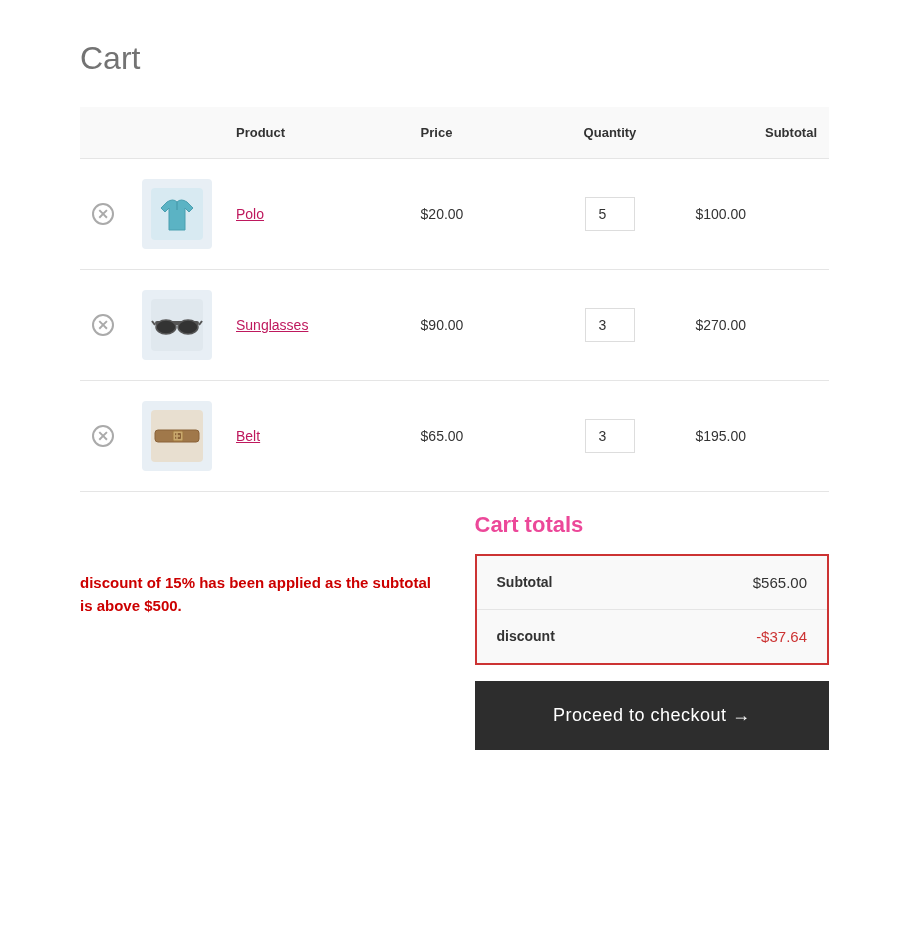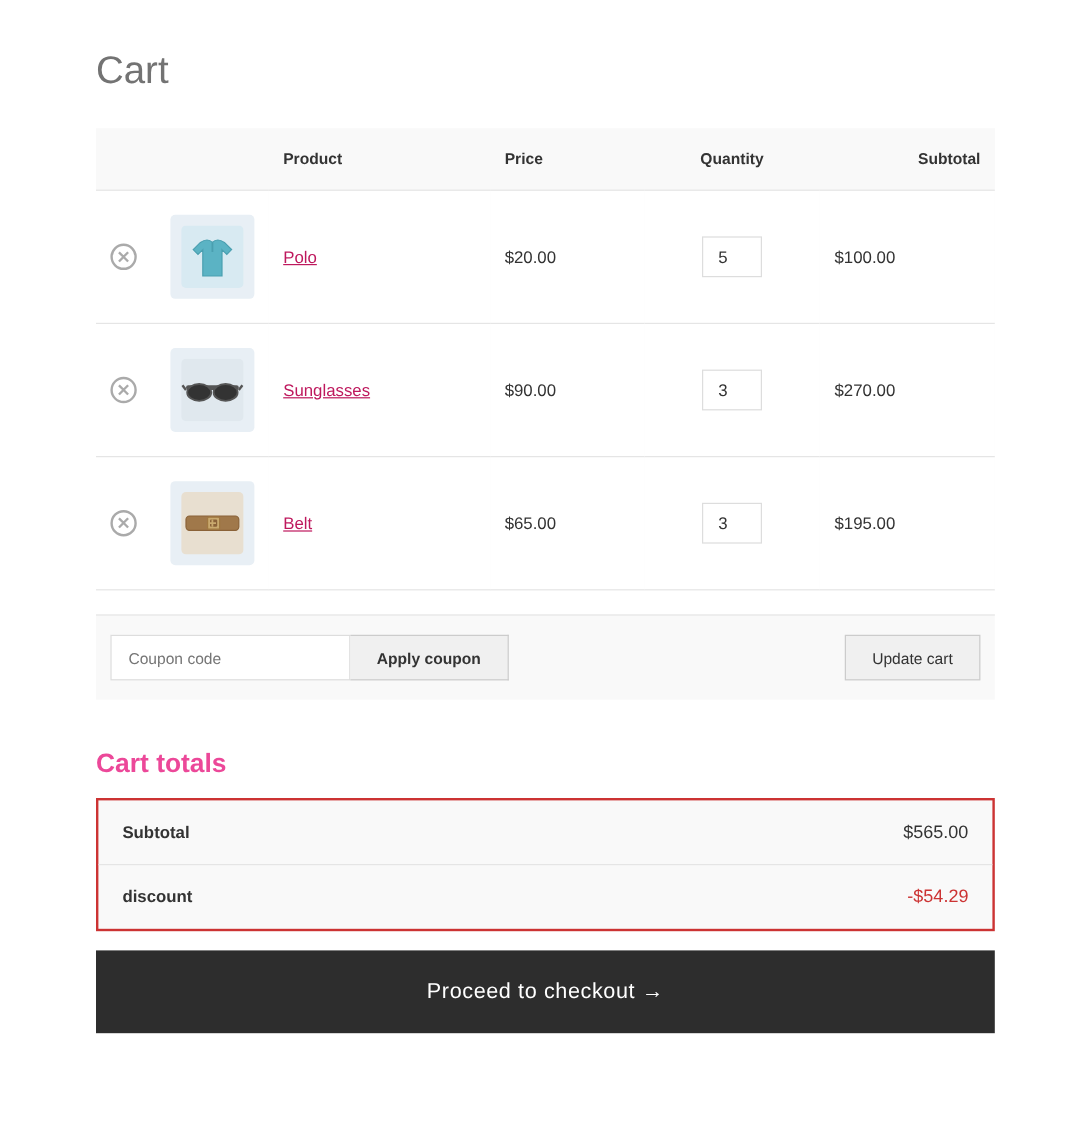--- a/index.html
+++ b/index.html
@@ -321,36 +321,34 @@
       <td style="text-align:center">
         <input class="qty-input" type="number" value="3" style="">
       </td>
       <td>
         <span class="product-subtotal">$195.00</span>
       </td>
     </tr>
       </tbody>
   </table>
 
-  <div class="coupon-row">
-    <input class="coupon-input" type="text" placeholder="Coupon code" style="">
-    <button class="coupon-btn">Apply coupon</button>
-    <button class="update-cart-btn">Update cart</button>
-  </div>
 
   <div class="bottom-section">
+    <div class="discount-notice">
+      <span>discount of 15% has been applied as the subtotal is above $500.</span>
+    </div>
 
     <div class="cart-totals">
       <h2 class="cart-totals-title">Cart totals</h2>
       <div class="totals-box">
         <div class="totals-row">
           <span class="totals-label">Subtotal</span>
           <span class="totals-value">$565.00</span>
         </div>
         <div class="totals-row">
           <span class="totals-label">discount</span>
-          <span class="totals-value discount">-$54.29</span>
+          <span class="totals-value discount">-$37.64</span>
         </div>
       </div>
       <button class="checkout-btn">Proceed to checkout →</button>
     </div>
   </div>
 </div>
 
 </body></html>

